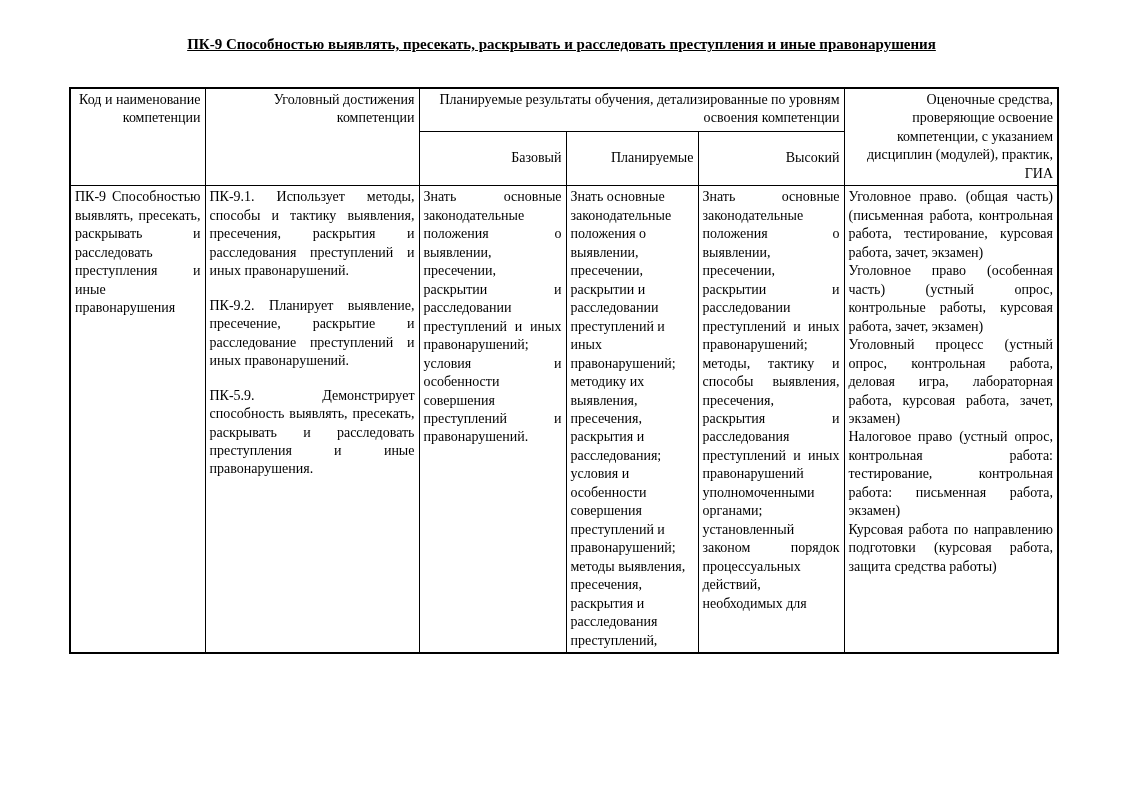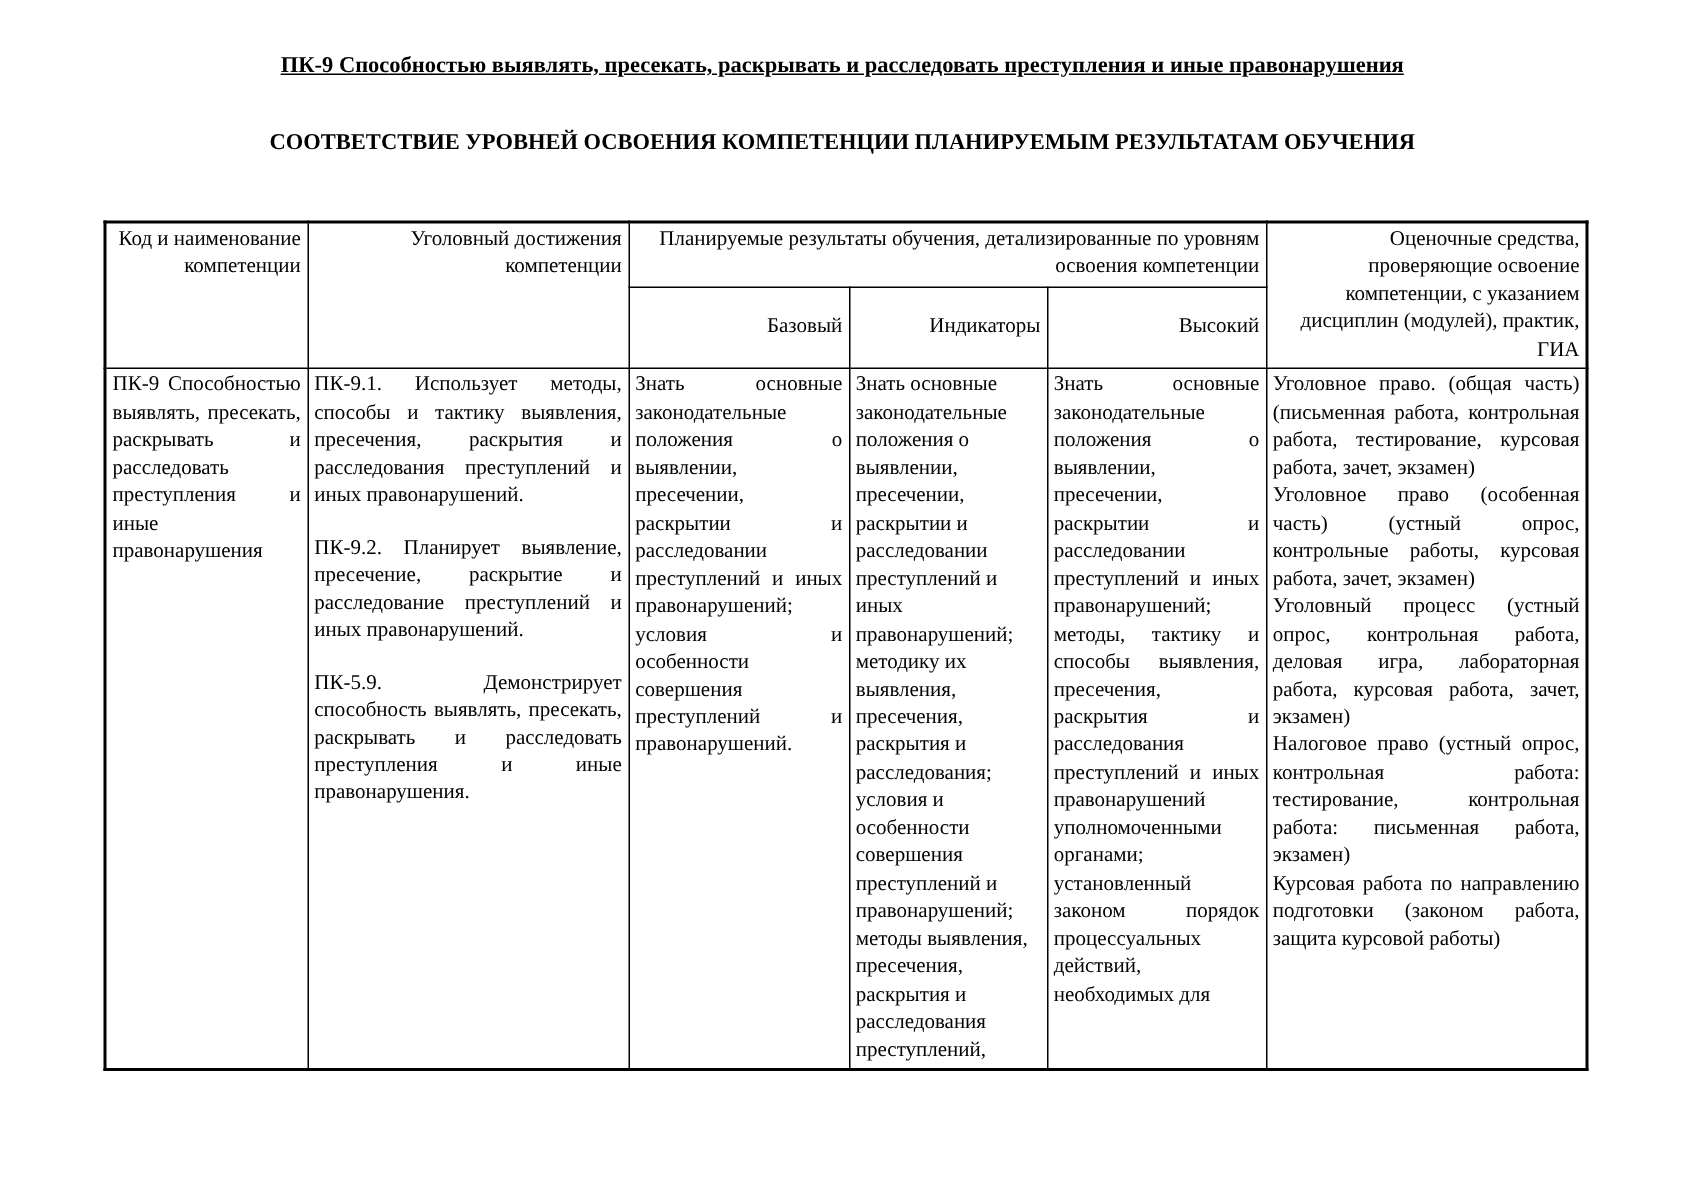--- a/index.html
+++ b/index.html
@@ -58,59 +58,58 @@
   .just { text-align: justify; }
   .alignleft { text-align: left; }
 </style>
 </head>
 <body>
 
 <div class="page">
 
   <div class="doc-heading">ПК-9 Способностью выявлять, пресекать, раскрывать и расследовать преступления и иные правонарушения</div>
 
-  <div class="doc-subheading">СООТВЕТСТВИЕ УРОВНЕЙ ОСВОЕНИЯ КОМПЕТЕНЦИИ ПЛАНИРУЕМЫМ РЕЗУЛЬТАТАМ ОБУЧЕНИЯ</div>
 
   <table class="comp-table">
     <colgroup>
       <col style="width:135px">
       <col style="width:214px">
       <col style="width:147px">
       <col style="width:132px">
       <col style="width:146px">
       <col style="width:214px">
     </colgroup>
     <thead>
       <tr class="group-row">
         <th rowspan="2">Код и наименование компетенции</th>
         <th rowspan="2">Уголовный достижения компетенции</th>
         <th colspan="3" class="group-head">Планируемые результаты обучения, детализированные по уровням освоения компетенции</th>
         <th rowspan="2">Оценочные средства, проверяющие освоение компетенции, с указанием дисциплин (модулей), практик, ГИА</th>
       </tr>
       <tr class="sub-row">
         <th>Базовый</th>
-        <th>Индикаторы</th>
+        <th>Планируемые</th>
         <th>Высокий</th>
       </tr>
     </thead>
     <tbody>
       <tr>
         <td class="just">ПК-9 Способностью выявлять, пресекать, раскрывать и расследовать преступления и иные правонарушения</td>
         <td class="just cell-indicators">
           <p>ПК-9.1. Использует методы, способы и тактику выявления, пресечения, раскрытия и расследования преступлений и иных правонарушений.</p>
           <p>ПК-9.2. Планирует выявление, пресечение, раскрытие и расследование преступлений и иных правонарушений.</p>
           <p>ПК-5.9. Демонстрирует способность выявлять, пресекать, раскрывать и расследовать преступления и иные правонарушения.</p>
         </td>
         <td class="just">Знать основные законодательные положения о выявлении, пресечении, раскрытии и расследовании преступлений и иных правонарушений; условия и особенности совершения преступлений и правонарушений.</td>
         <td class="alignleft">Знать основные законодательные положения о выявлении, пресечении, раскрытии и расследовании преступлений и иных правонарушений; методику их выявления, пресечения, раскрытия и расследования; условия и особенности совершения преступлений и правонарушений; методы выявления, пресечения, раскрытия и расследования преступлений,</td>
         <td class="just">Знать основные законодательные положения о выявлении, пресечении, раскрытии и расследовании преступлений и иных правонарушений; методы, тактику и способы выявления, пресечения, раскрытия и расследования преступлений и иных правонарушений уполномоченными органами; установленный законом порядок процессуальных действий, необходимых для</td>
         <td class="just">
           <p>Уголовное право. (общая часть) (письменная работа, контрольная работа, тестирование, курсовая работа, зачет, экзамен)</p>
           <p>Уголовное право (особенная часть) (устный опрос, контрольные работы, курсовая работа, зачет, экзамен)</p>
           <p>Уголовный процесс (устный опрос, контрольная работа, деловая игра, лабораторная работа, курсовая работа, зачет, экзамен)</p>
           <p>Налоговое право (устный опрос, контрольная работа: тестирование, контрольная работа: письменная работа, экзамен)</p>
-          <p>Курсовая работа по направлению подготовки (законом работа, защита курсовой работы)</p>
+          <p>Курсовая работа по направлению подготовки (курсовая работа, защита средства работы)</p>
         </td>
       </tr>
     </tbody>
   </table>
 
 </div>
 
 </body></html>

